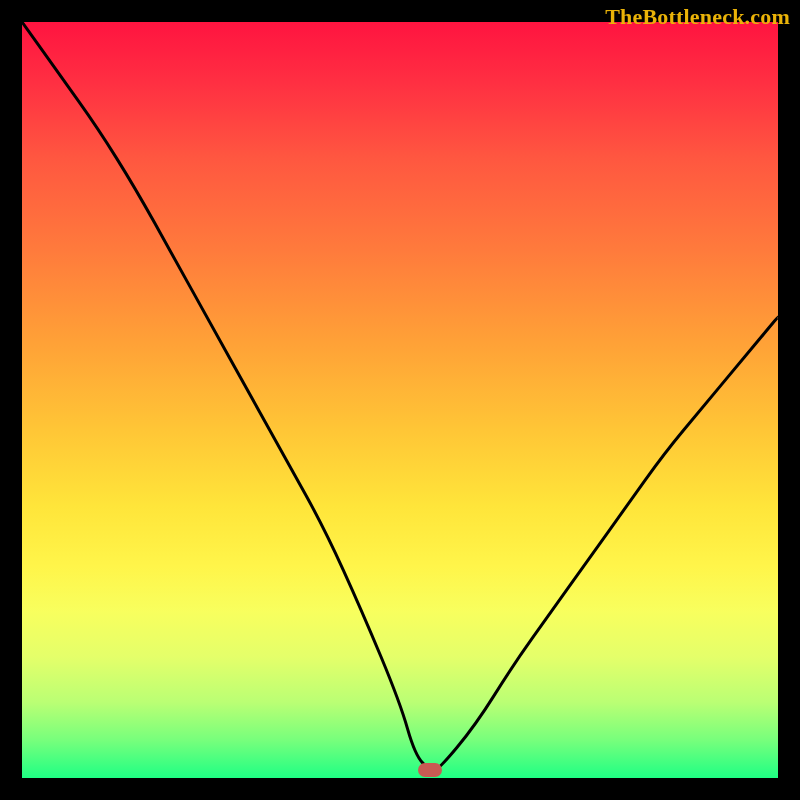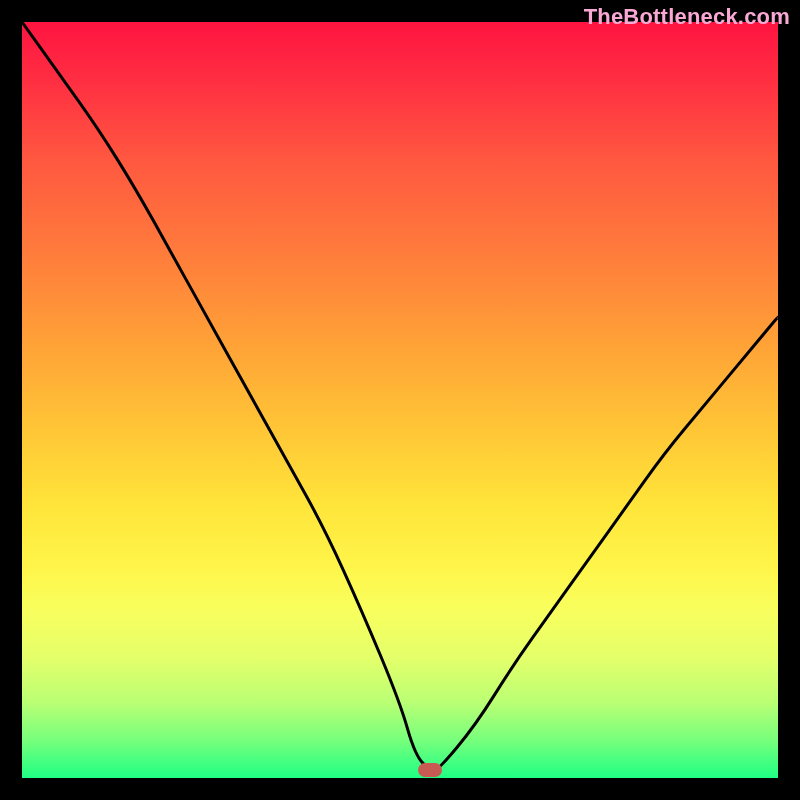--- a/index.html
+++ b/index.html
@@ -7,24 +7,24 @@
   .frame {
     position: relative;
     width: 800px;
     height: 800px;
     background: #000;
   }
   .watermark {
     position: absolute;
     top: 4px;
     right: 10px;
-    font-family: Liberation Sans, sans-serif;
+    font-family: Liberation Serif, serif;
     font-size: 22px;
     font-weight: bold;
-    color: #f9a8d4;
+    color: #eab308;
     letter-spacing: 0.2px;
     z-index: 3;
   }
   .plot {
     position: absolute;
     left: 22px;
     top: 22px;
     width: 756px;
     height: 756px;
     overflow: hidden;

